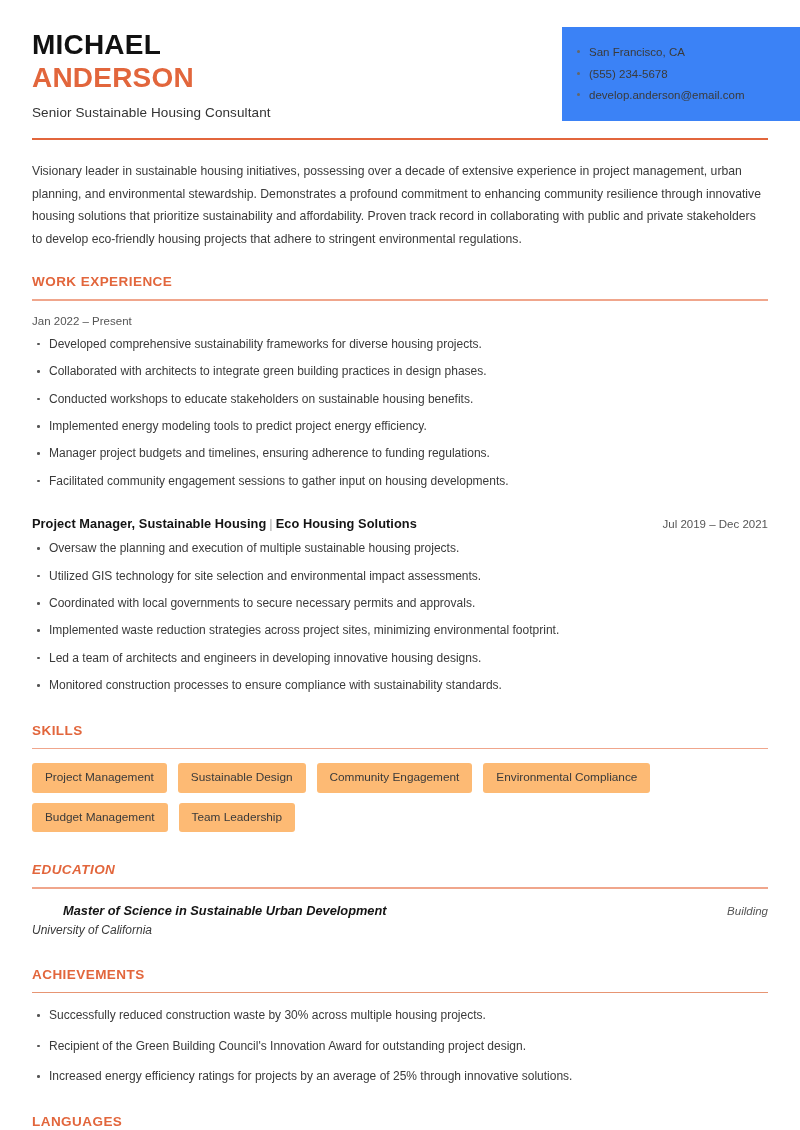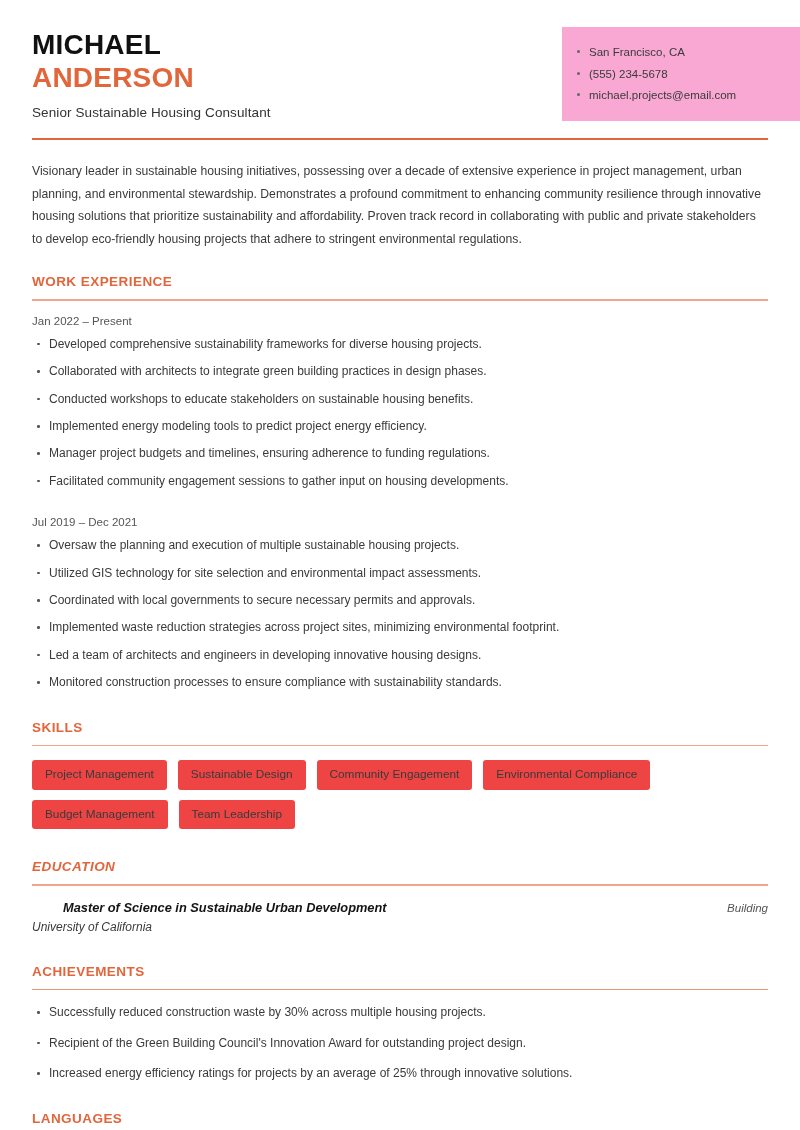--- a/index.html
+++ b/index.html
@@ -47,21 +47,21 @@
   .name-last  { color: #E2663C; }
   .job-title {
     margin-top: 11px;
     font-size: 13.5px;
     color: #333333;
     font-weight: normal;
     letter-spacing: 0.1px;
   }
 
   .contact-box {
-    background: #f9a8d4;
+    background: #3b82f6;
     padding: 12px 3px 12px 14px;
     box-sizing: border-box;
     min-width: 238px;
     margin-top: 5px;
     margin-right: -32px;
     padding-right: 40px;
   }
   .contact-list {
     list-style: none;
     margin: 0;
@@ -177,21 +177,21 @@
   }
 
   
   .tags {
     display: flex;
     flex-wrap: wrap;
     gap: 10px 11px;
     margin-top: 2px;
   }
   .tag {
-    background: #ef4444;
+    background: #fdba74;
     color: #3a3a3a;
     font-size: 11.8px;
     padding: 8px 13px;
     border-radius: 3px;
     line-height: 1.15;
     white-space: nowrap;
   }
 
   
   .edu-head {
@@ -231,21 +231,21 @@
         <div class="name-first">MICHAEL</div>
         <div class="name-last">ANDERSON</div>
       </div>
       <div class="job-title">Senior Sustainable Housing Consultant</div>
     </div>
 
     <div class="contact-box">
       <ul class="contact-list">
         <li class="contact-item">San Francisco, CA</li>
         <li class="contact-item">(555) 234-5678</li>
-        <li class="contact-item">michael.projects@email.com</li>
+        <li class="contact-item">develop.anderson@email.com</li>
       </ul>
     </div>
   </div>
 
   <div class="header-rule"></div>
 
   <div class="content">
 
     <p class="summary">Visionary leader in sustainable housing initiatives, possessing over a decade of extensive experience in project management, urban planning, and environmental stewardship. Demonstrates a profound commitment to enhancing community resilience through innovative housing solutions that prioritize sustainability and affordability. Proven track record in collaborating with public and private stakeholders to develop eco-friendly housing projects that adhere to stringent environmental regulations.</p>
 
@@ -262,20 +262,23 @@
           <li class="bullet">Collaborated with architects to integrate green building practices in design phases.</li>
           <li class="bullet">Conducted workshops to educate stakeholders on sustainable housing benefits.</li>
           <li class="bullet">Implemented energy modeling tools to predict project energy efficiency.</li>
           <li class="bullet">Manager project budgets and timelines, ensuring adherence to funding regulations.</li>
           <li class="bullet">Facilitated community engagement sessions to gather input on housing developments.</li>
         </ul>
       </div>
 
       <div class="entry" style="margin-top:26px;">
         <div class="entry-head">
+          <div class="entry-title">
+            <span>Project Manager, Sustainable Housing</span><span class="entry-sep">|</span><span>Eco Housing Solutions</span>
+          </div>
           <div class="entry-date">Jul 2019 – Dec 2021</div>
         </div>
         <ul class="bullets">
           <li class="bullet">Oversaw the planning and execution of multiple sustainable housing projects.</li>
           <li class="bullet">Utilized GIS technology for site selection and environmental impact assessments.</li>
           <li class="bullet">Coordinated with local governments to secure necessary permits and approvals.</li>
           <li class="bullet">Implemented waste reduction strategies across project sites, minimizing environmental footprint.</li>
           <li class="bullet">Led a team of architects and engineers in developing innovative housing designs.</li>
           <li class="bullet">Monitored construction processes to ensure compliance with sustainability standards.</li>
         </ul>

